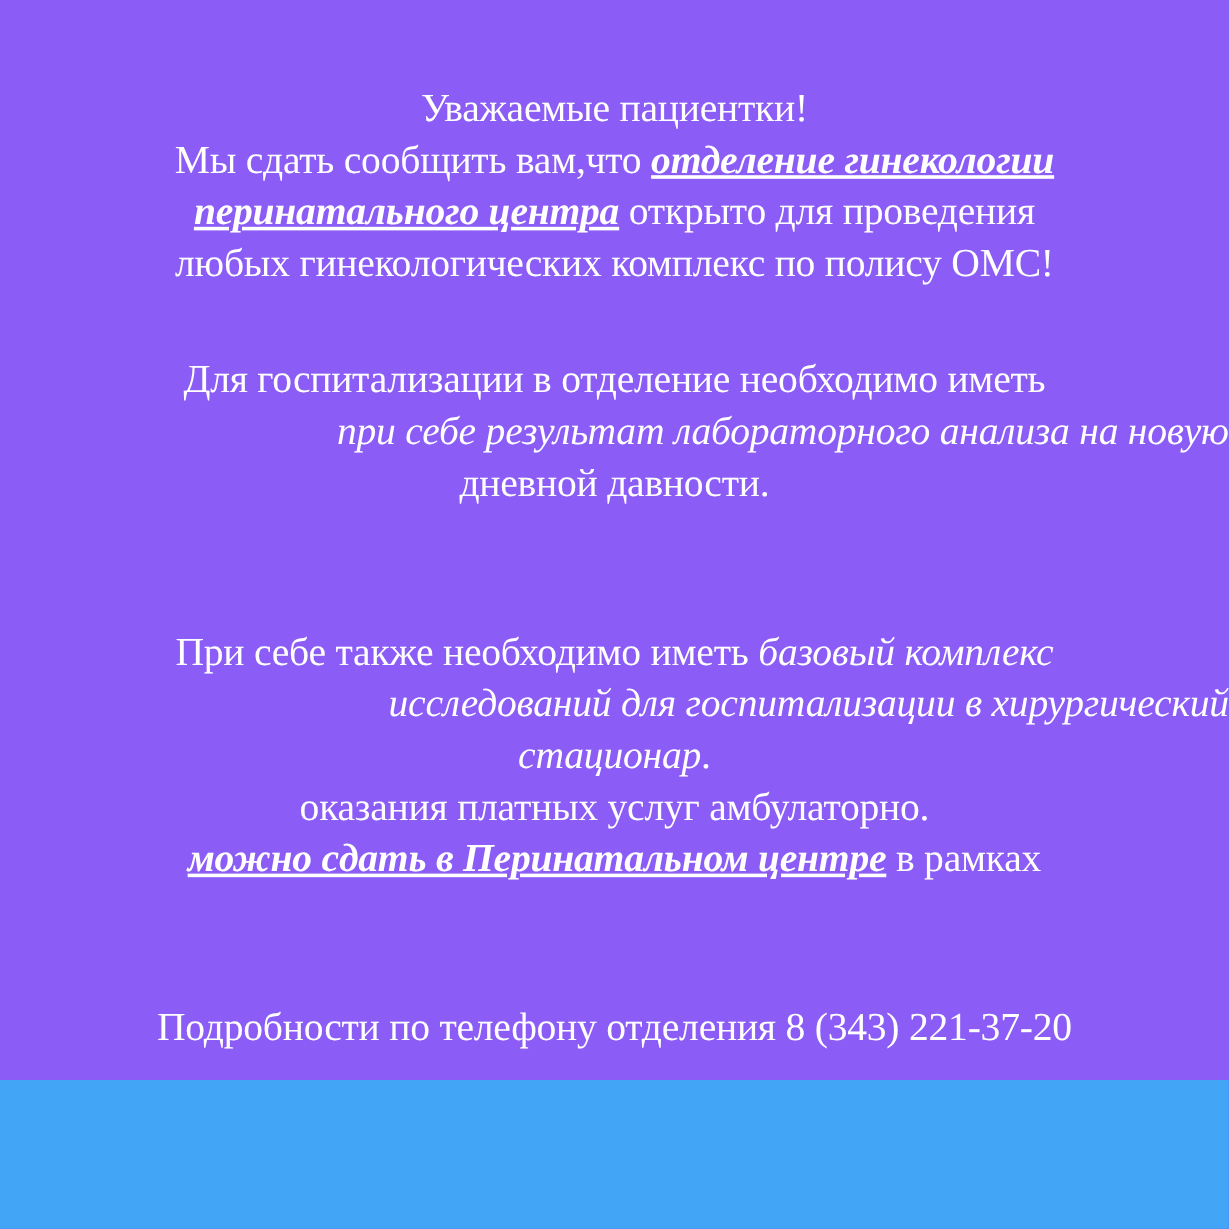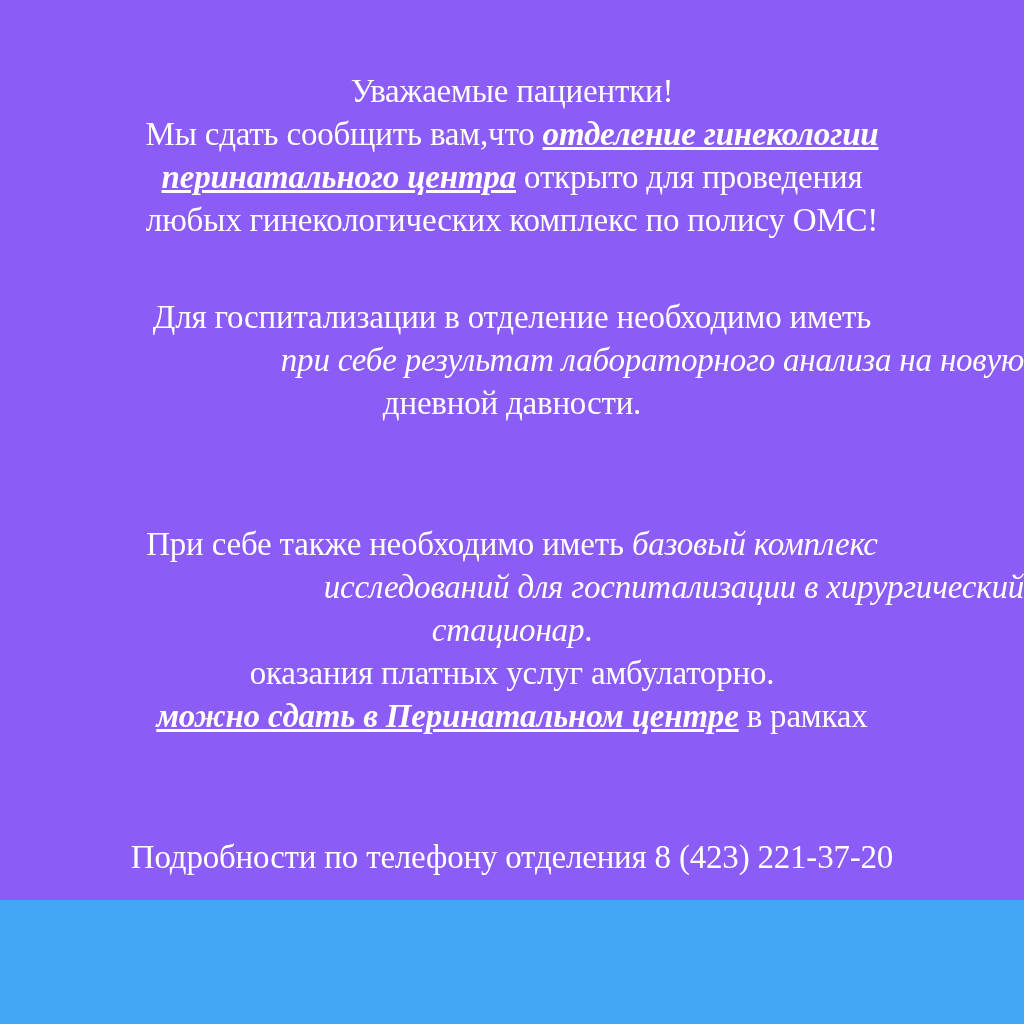--- a/index.html
+++ b/index.html
@@ -51,16 +51,16 @@
 
   <div class="block" id="b3">
     <span class="line"><span>При себе также необходимо иметь </span><span class="it">базовый комплекс</span></span>
     <span class="line it">исследований для госпитализации в хирургический</span>
     <span class="line"><span class="it">стационар</span><span>.</span></span>
     <span class="line">оказания платных услуг амбулаторно.</span>
     <span class="line"><span class="bi">можно сдать в Перинатальном центре</span><span> в рамках</span></span>
   </div>
 
   <div class="block" id="b4">
-    <span class="line"><span>Подробности по телефону отделения </span><span>8 (423) 221-37-20</span></span>
+    <span class="line"><span>Подробности по телефону отделения </span><span>8 (343) 221-37-20</span></span>
   </div>
 
 </div>
 
 </body></html>

